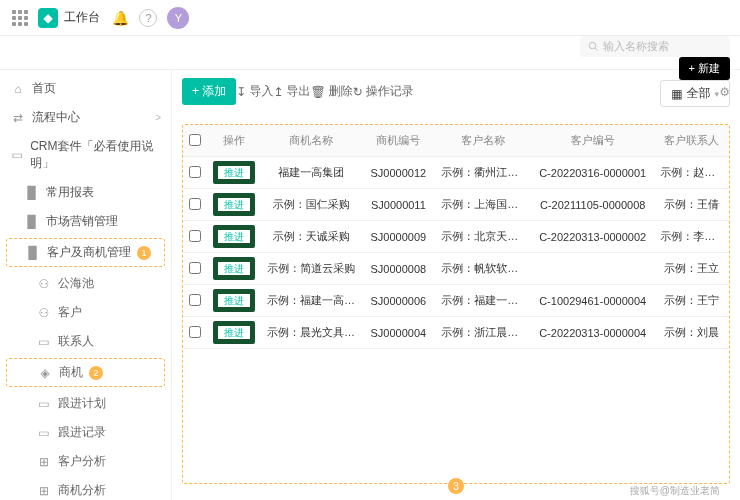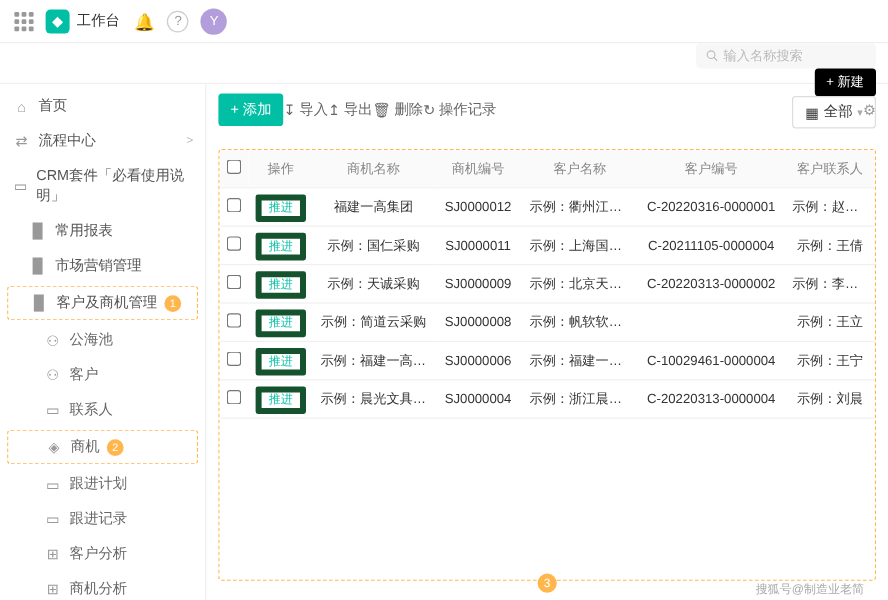--- a/index.html
+++ b/index.html
@@ -203,21 +203,21 @@
               <td class="col-cname">示例：衢州江化集团</td>
               <td class="col-ccode">C-20220316-0000001</td>
               <td class="col-contact">示例：赵仁民</td>
             </tr>
             <tr>
               <td class="chk"><input type="checkbox" style=""></td>
               <td class="op"><span class="pushbtn">推进</span></td>
               <td class="col-name">示例：国仁采购</td>
               <td class="col-code">SJ0000011</td>
               <td class="col-cname">示例：上海国仁有限…</td>
-              <td class="col-ccode">C-20211105-0000004</td>
+              <td class="col-ccode">C-20211105-0000008</td>
               <td class="col-contact">示例：王倩</td>
             </tr>
             <tr>
               <td class="chk"><input type="checkbox" style=""></td>
               <td class="op"><span class="pushbtn">推进</span></td>
               <td class="col-name">示例：天诚采购</td>
               <td class="col-code">SJ0000009</td>
               <td class="col-cname">示例：北京天诚软件…</td>
               <td class="col-ccode">C-20220313-0000002</td>
               <td class="col-contact">示例：李清海</td>

